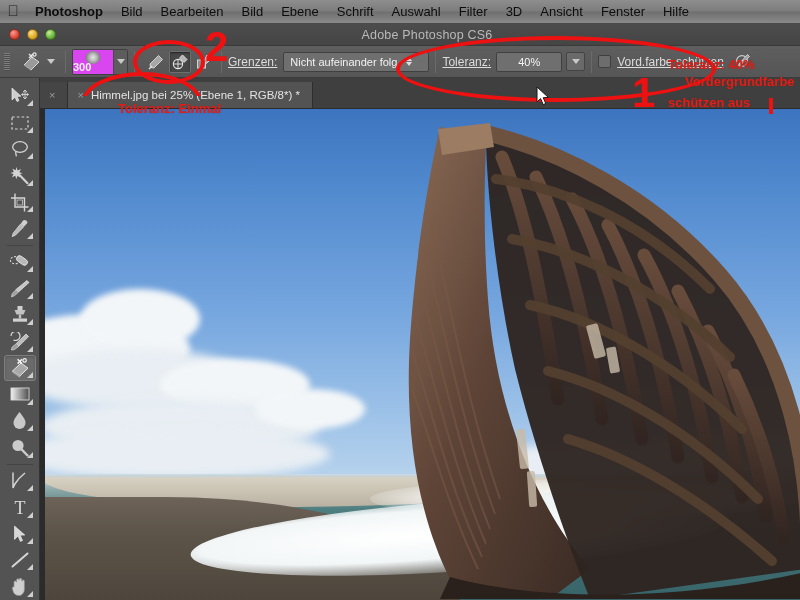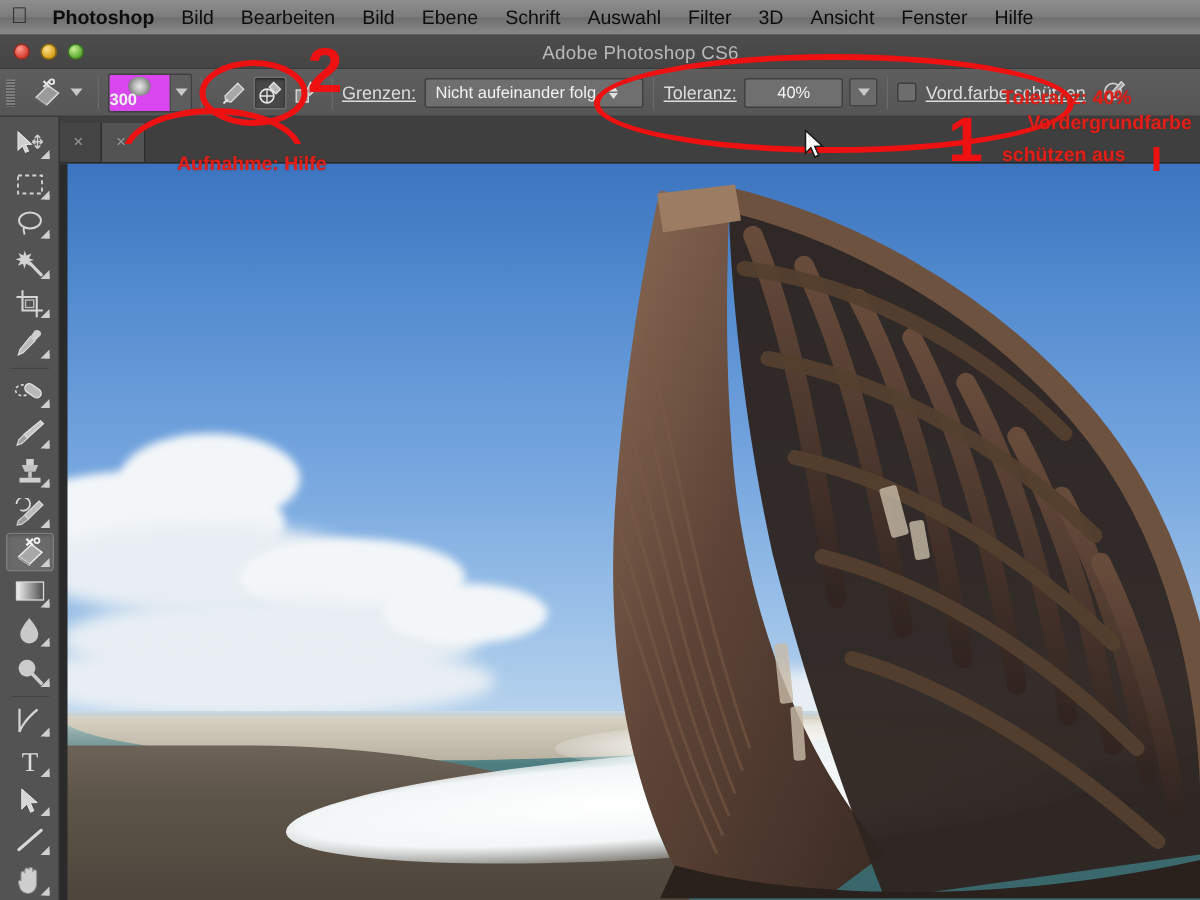--- a/index.html
+++ b/index.html
@@ -498,20 +498,21 @@
       <i class="tri"></i>
     </div>
   </div>
 
   <div class="tabbar">
     <div class="tab">
       <span class="x">×</span>
     </div>
     <div class="tab active">
       <span class="x">×</span>
+      <span>Himmel.jpg bei 25% (Ebene 1, RGB/8*) *</span>
     </div>
   </div>
 
   <div class="canvaswrap">
     <div class="photo">
       <div class="sky"></div>
 
       <div class="cloud" style="left:-40px;top:205px;width:190px;height:70px;"></div>
       <div class="cloud" style="left:40px;top:180px;width:120px;height:60px;"></div>
       <div class="cloud2" style="left:-20px;top:240px;width:230px;height:60px;"></div>
@@ -601,21 +602,21 @@
     <div class="ell" style="left:82px; top:72px; width:120px; height:60px; border-color:#ee1111; border-width:4px; clip-path: inset(0 0 60% 0);"></div>
 
     <div class="annonum" style="left:205px; top:26px;">2</div>
 
     <div class="annonum" style="left:632px; top:72px;">1</div>
 
     <div class="annotext" style="left:668px; top:56px;">Toleranz: 40%</div>
     <div class="annotext" style="left:668px; top:73px;margin-left:17px;">Vordergrundfarbe</div>
     <div class="annotext" style="left:668px; top:94px;">schützen aus</div>
 
-    <div class="annotext" style="left:118px; top:100px;">Aufnahme: Hilfe</div>
+    <div class="annotext" style="left:118px; top:100px;">Toleranz: Einmal</div>
 
     <div class="redtick"></div>
 
     <svg class="cursor" width="16" height="22" viewBox="0 0 16 22">
       <path d="M1,1 L1,16 L4.6,12.6 L7.2,18.6 L9.8,17.5 L7.2,11.7 L12.4,11.4 Z" fill="#ffffff" stroke="#1a1a1a" stroke-width="1"></path>
     </svg>
   </div>
 
 </div>
 

